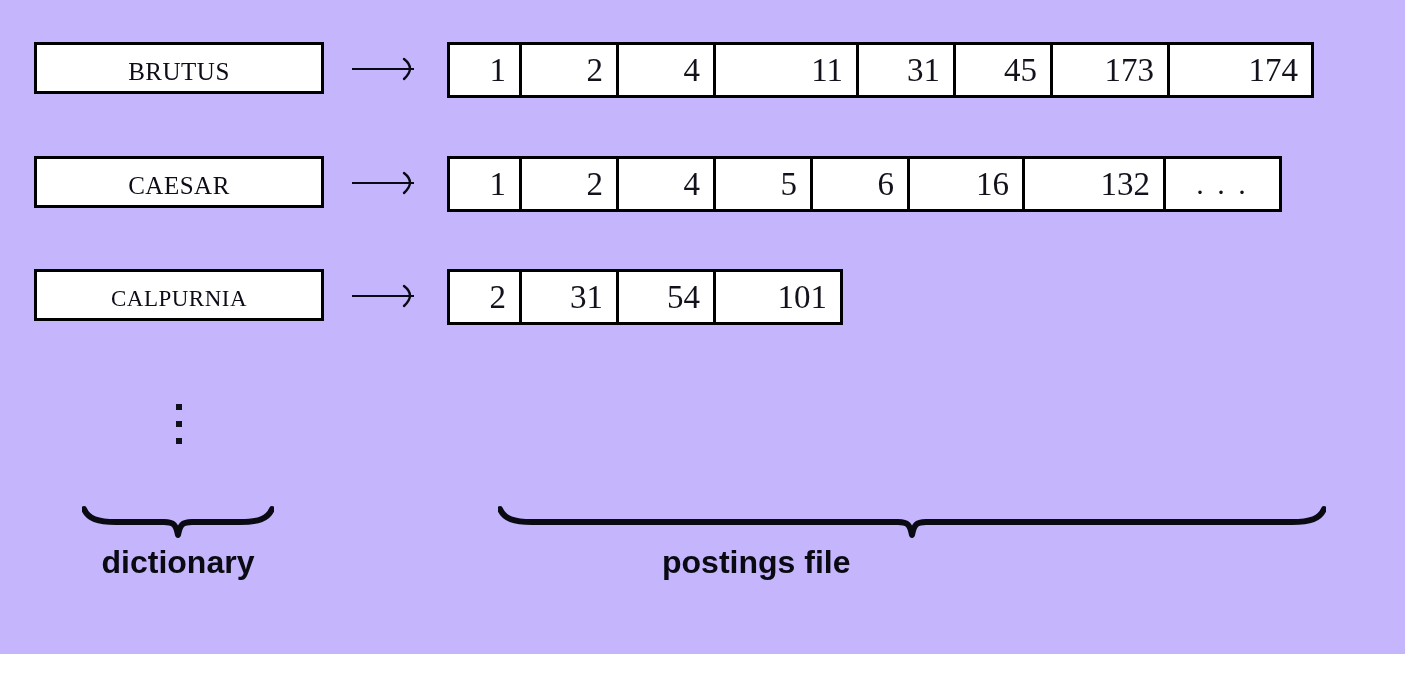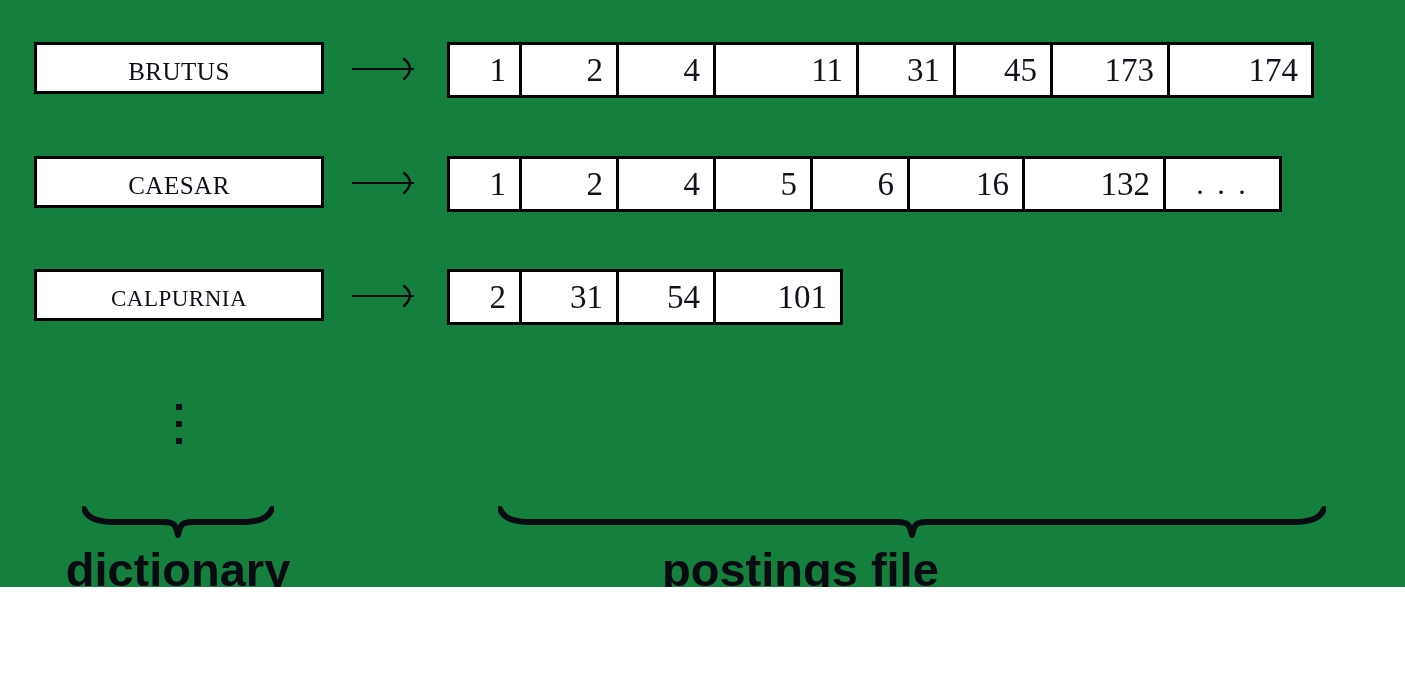--- a/index.html
+++ b/index.html
@@ -3,22 +3,22 @@
 <meta charset="utf-8">
 <style>
   html, body {
     margin: 0;
     padding: 0;
     background: #ffffff;
   }
   #canvas {
     position: relative;
     width: 1405px;
-    height: 587px;
-    background: #15803d;
+    height: 654px;
+    background: #c4b5fd;
     overflow: hidden;
     font-family: "Liberation Serif", serif;
   }
 
   
   .term-box {
     position: absolute;
     box-sizing: border-box;
     border: 3px solid #000000;
     background: #ffffff;
@@ -96,21 +96,21 @@
   .brace {
     position: absolute;
     height: 36px;
   }
   .brace svg { display: block; width: 100%; height: 100%; }
 
   .group-label {
     position: absolute;
     font-family: "Liberation Sans", sans-serif;
     font-weight: bold;
-    font-size: 47px;
+    font-size: 32px;
     color: #0a0a12;
     text-align: center;
     white-space: nowrap;
     line-height: 1;
   }
 </style>
 </head>
 <body>
 
 <div id="canvas">

